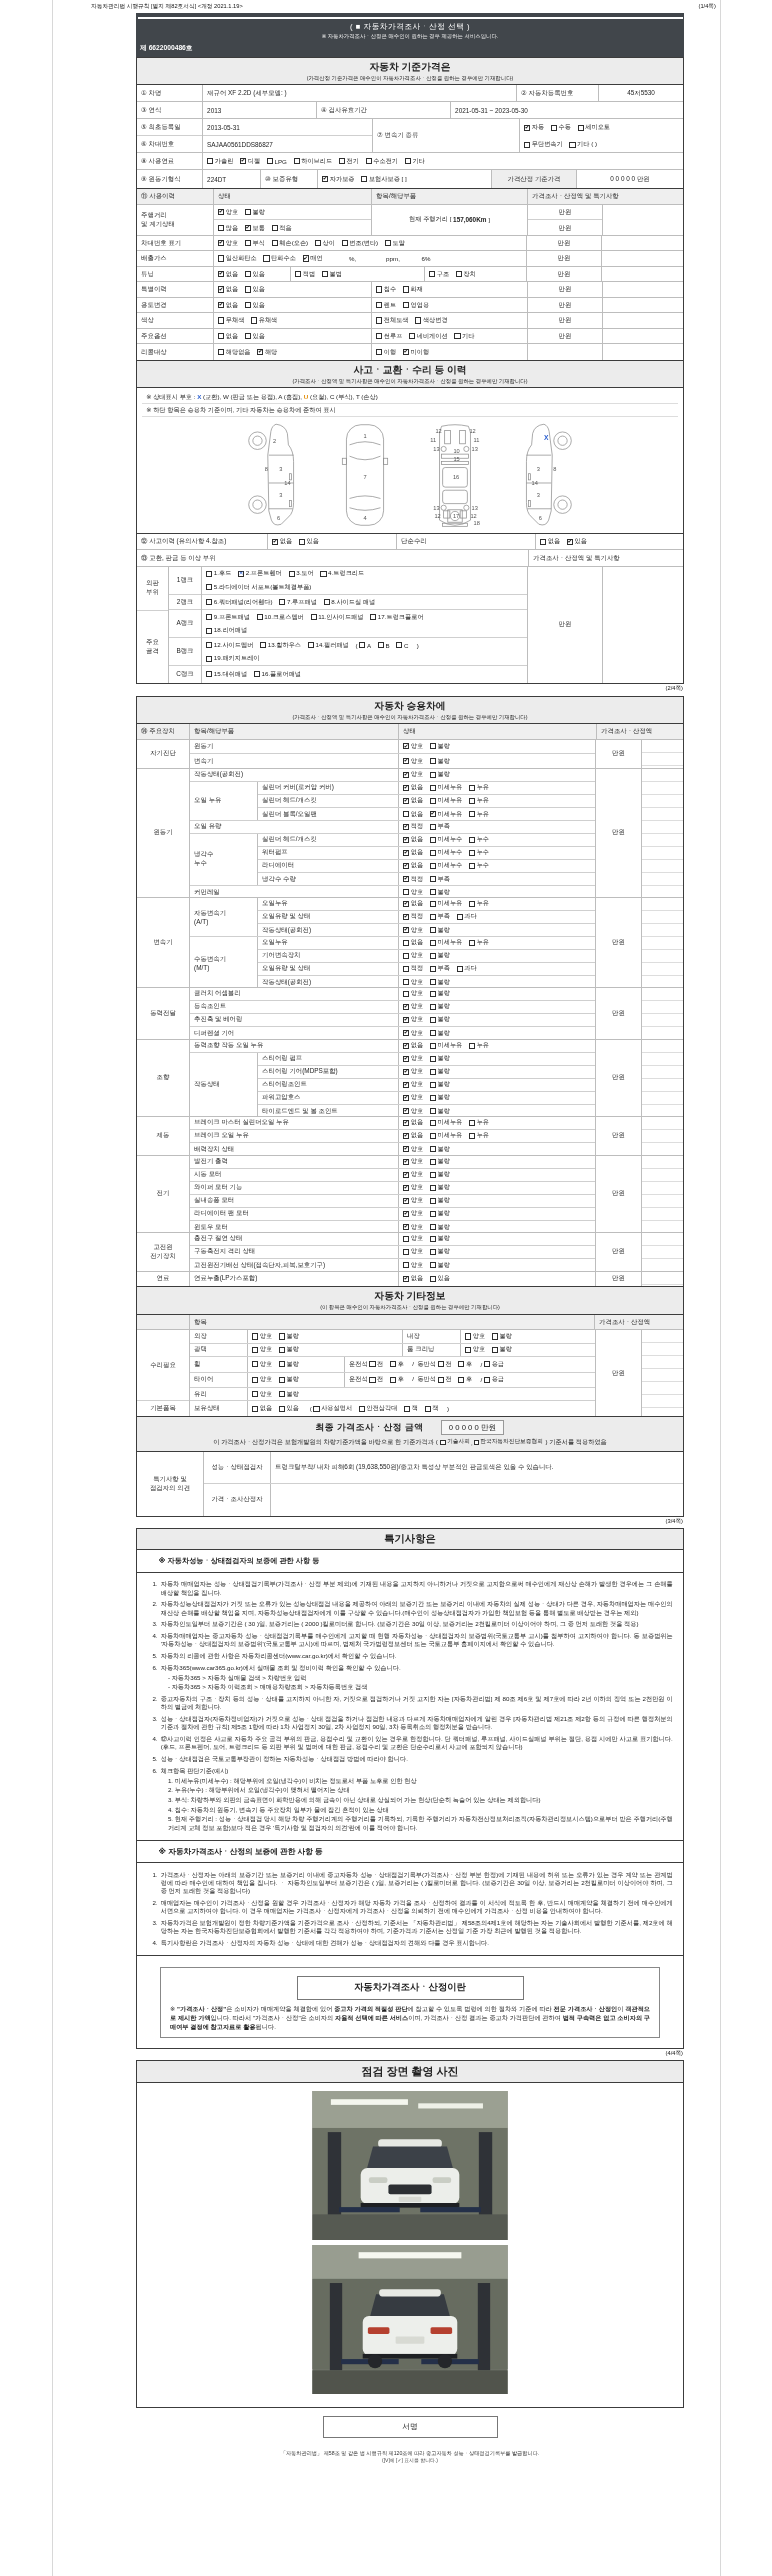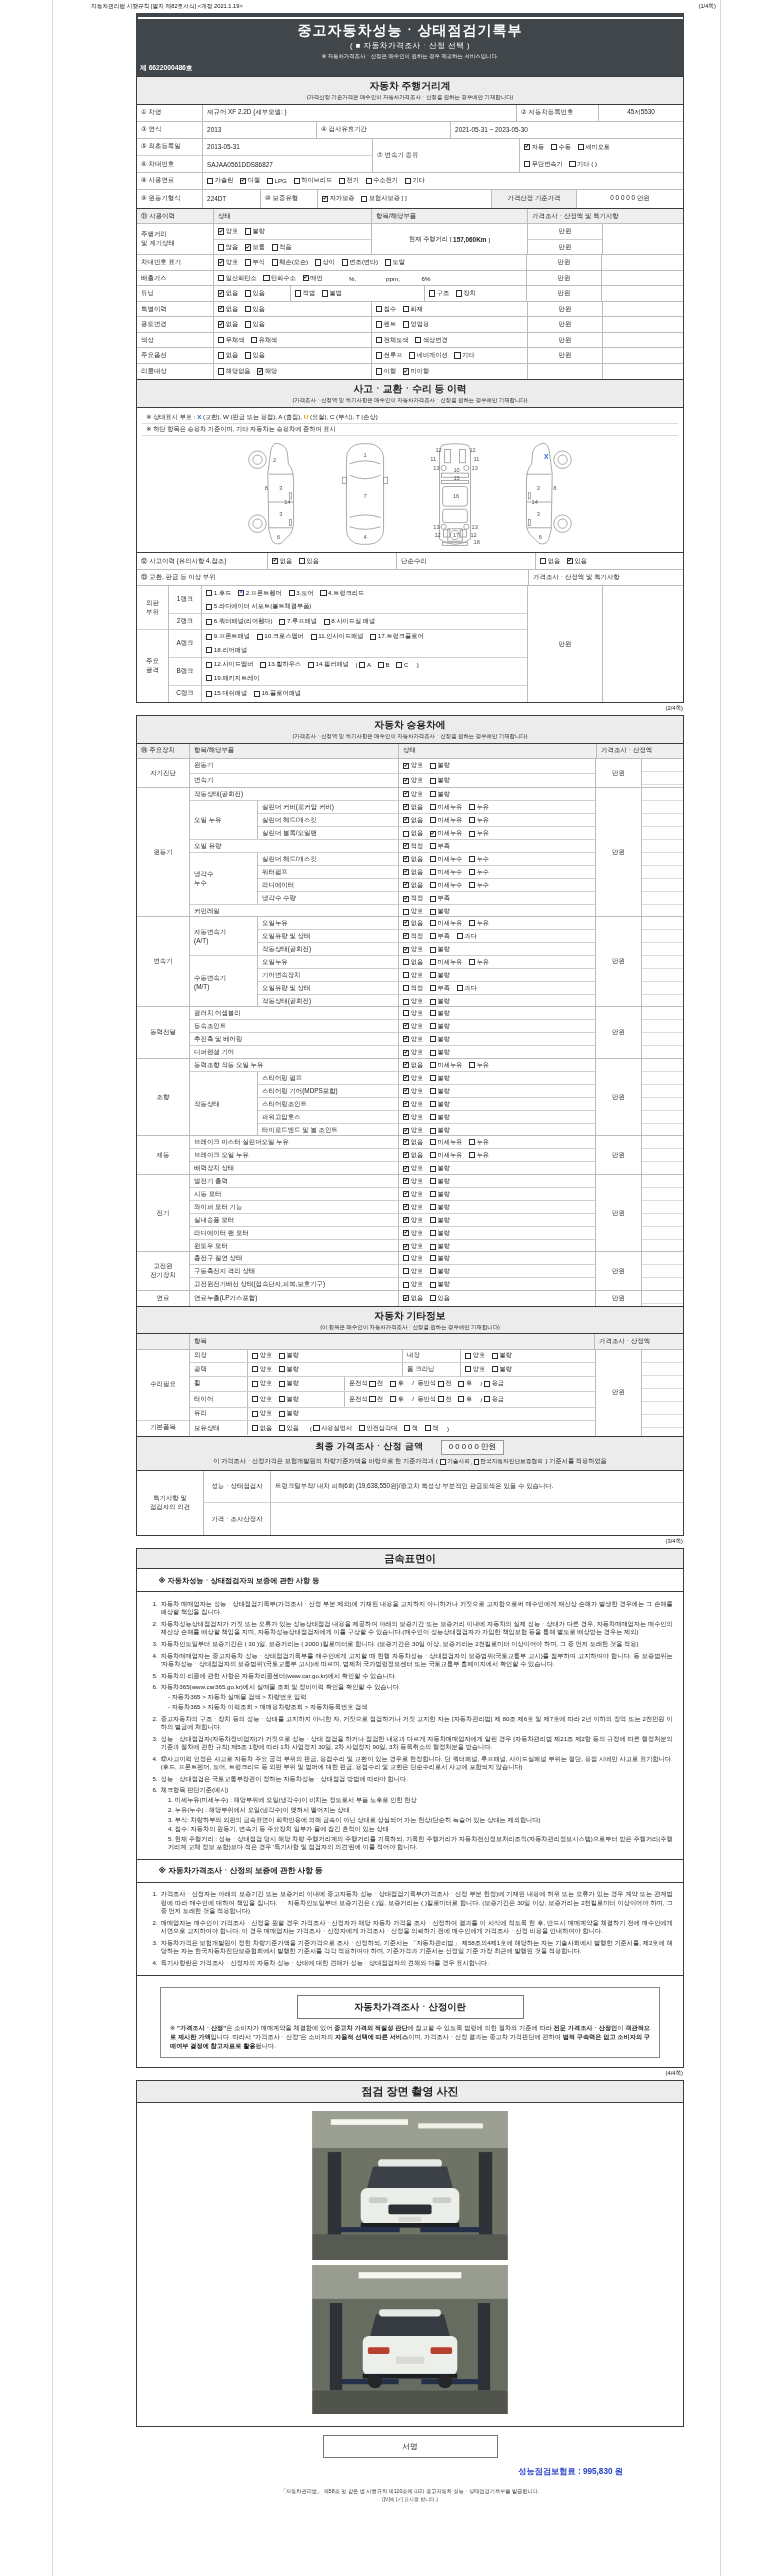--- a/index.html
+++ b/index.html
@@ -86,28 +86,27 @@
 
   <div class="lawline">
     <span>자동차관리법 시행규칙 [별지 제82호서식] &lt;개정 2021.1.19&gt;</span>
     <span>(1/4쪽)</span>
   </div>
 
   <div class="content">
 
     <div class="band">
       <div class="rule"></div>
-      <h1>중고자동차성능ㆍ상태점검기록부</h1>
       <div class="sub">( ■ 자동차가격조사ㆍ산정 선택 )</div>
       <div class="bnote">※ 자동차가격조사ㆍ산정은 매수인이 원하는 경우 제공하는 서비스입니다.</div>
       <div class="docno">제 6622000486호</div>
     </div>
 
     <div class="sech">
-      <div class="t">자동차 주행거리계</div>
+      <div class="t">자동차 기준가격은</div>
       <div class="n">(가격산정 기준가격은 매수인이 자동차가격조사ㆍ산정을 원하는 경우에만 기재합니다)</div>
     </div>
     <div class="tbl nt">
         <div class="row" style="height: 17px;">
           <div class="cell L" style="width: 66px;">① 차명</div>
           <div class="cell L" style="width: 314px;">재규어 XF 2.2D (세부모델: )</div>
           <div class="cell L" style="width: 82px;">② 자동차등록번호</div>
           <div class="cell fx">45저5530</div>
         </div>
         <div class="row" style="height: 17px;">
@@ -1065,21 +1064,21 @@
             <div class="srow" style="height: 32px;">
               <div class="cell" style="width: 67px;">가격ㆍ조사산정자</div>
               <div class="cell fx L"></div>
             </div>
           </div>
         </div>
       </div>
     <div class="pmark">(3/4쪽)</div>
 
     <div class="sech">
-      <div class="t" style="font-size:10.3px">금속표면이</div>
+      <div class="t" style="font-size:10.3px">특기사항은</div>
     </div>
     <div class="nbox nt" style="padding:1px 10.3px">
       <div class="nhead">※ 자동차성능ㆍ상태점검자의 보증에 관한 사항 등</div>
     </div>
     <div class="nbox nt">
         <div class="nit">
           <div class="nn">1.</div>
           <div class="nb2">자동차 매매업자는 성능ㆍ상태점검기록부(가격조사ㆍ산정 부분 제외)에 기재된 내용을 고지하지 아니하거나 거짓으로 고지함으로써 매수인에게 재산상 손해가 발생한 경우에는 그 손해를 배상할 책임을 집니다.</div>
         </div>
         <div class="nit">
@@ -1192,20 +1191,19 @@
         <rect x="98" y="212" width="184" height="9" fill="#1e2023"></rect>
         <rect x="56" y="222" width="112" height="10" fill="#243049"></rect>
         <rect x="212" y="222" width="112" height="10" fill="#243049"></rect>
         <circle cx="122" cy="226" r="14" fill="#24262a"></circle>
         <circle cx="258" cy="226" r="14" fill="#24262a"></circle>
         <rect y="244" width="380" height="46" fill="#51544c"></rect>
       </svg>
     </div>
 
     <div class="signbox">서명</div>
-    <div class="fee">성능점검보험료 : 995,830 원</div>
     <div class="footer">
       <div class="f1">「자동차관리법」 제58조 및 같은 법 시행규칙 제120조에 따라 중고자동차 성능ㆍ상태점검기록부를 발급합니다.</div>
       <div class="f2">([Ⅴ]에 [✓] 표시를 합니다.)</div>
     </div>
   </div>
 </div>
 
 
 </body></html>

